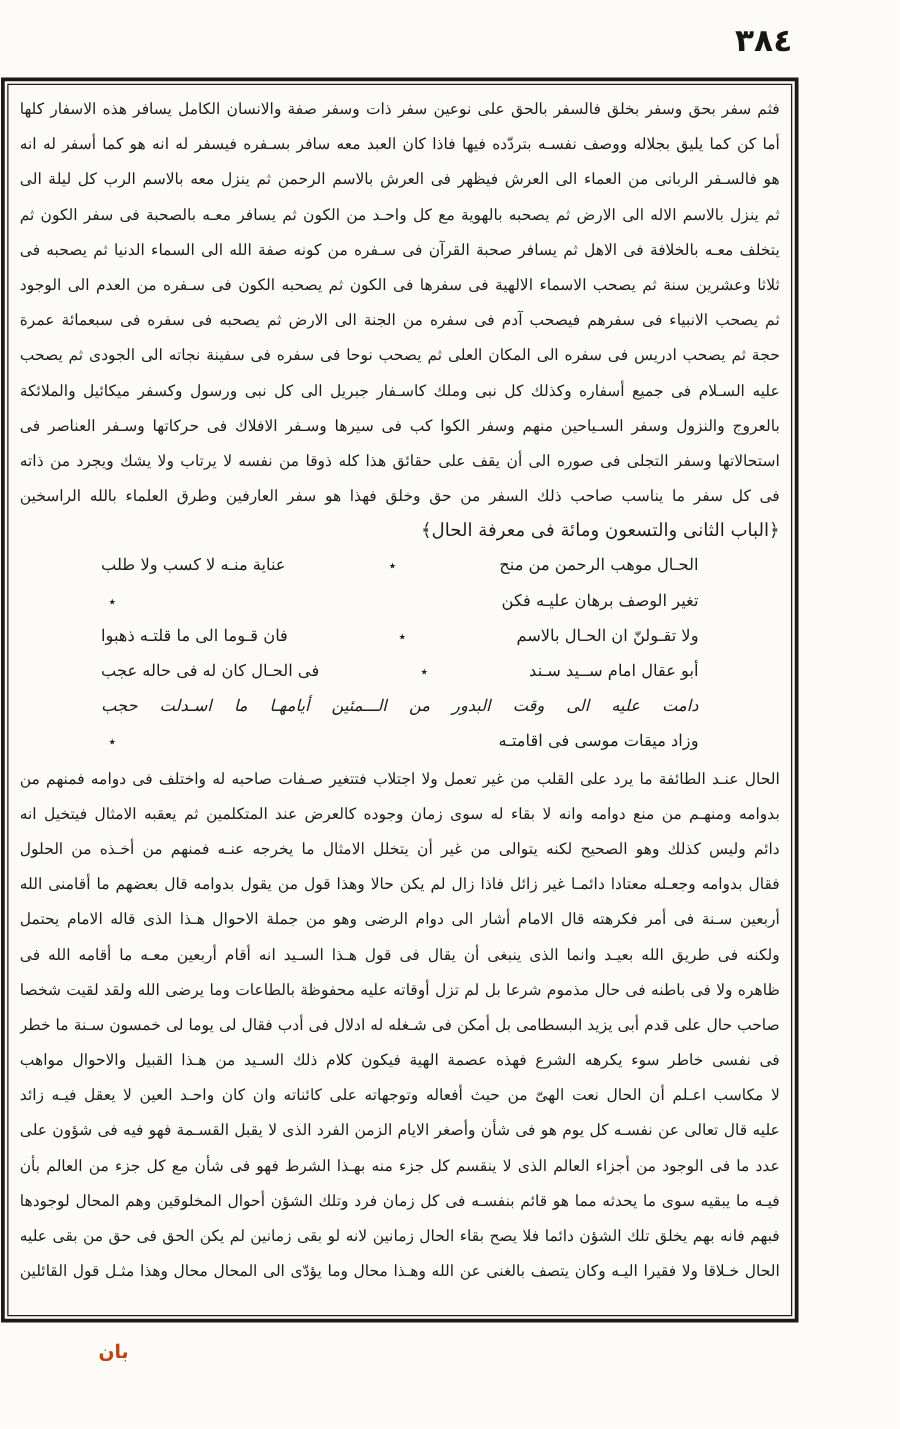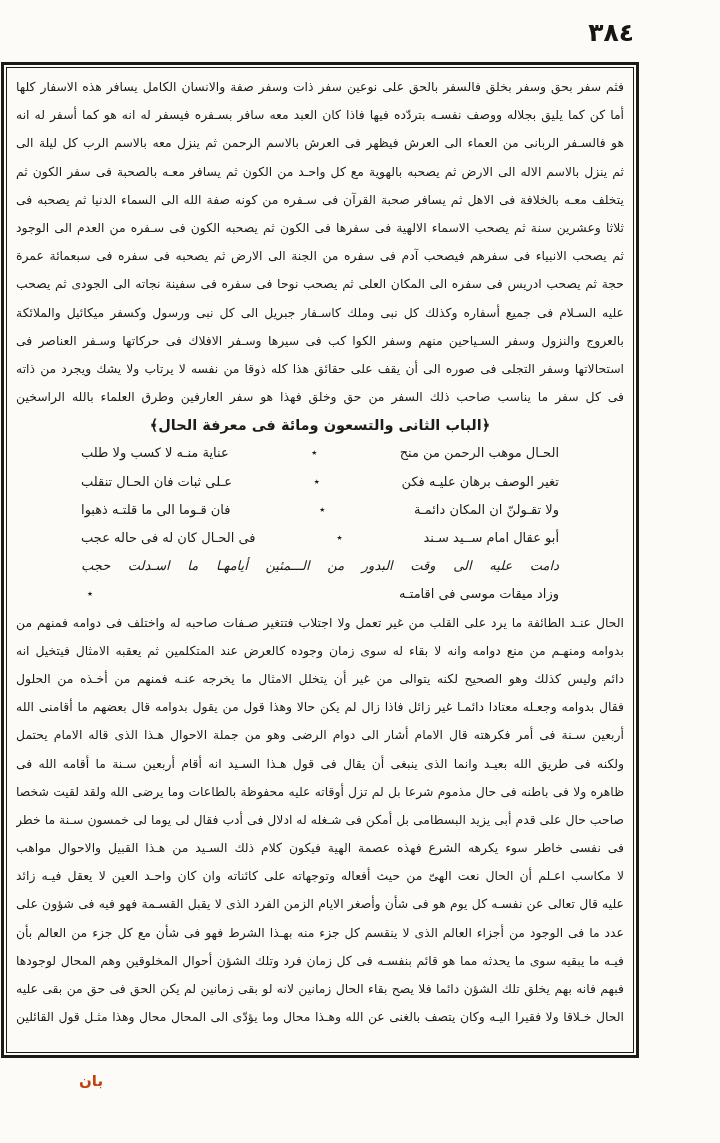--- a/index.html
+++ b/index.html
@@ -59,23 +59,22 @@
     text-align: justify;
     text-align-last: justify;
     -moz-text-align-last: justify;
     overflow: hidden;
     white-space: normal;
   }
 
   .chapter-heading {
     height: 28.2px;
     line-height: 28.2px;
-    text-align: center;
     font-size: 14.5px;
-    font-weight: bold;
+    font-weight: normal;
     overflow: hidden;
   }
 
   .poetry {
     width: 478px;
     margin: 0 auto;
   }
   .poem-line {
     height: 28.2px;
     line-height: 28.2px;
@@ -141,24 +140,23 @@
 
       <div class="poetry">
           <div class="poem-line">
             <span class="hemistich">الحـال موهب الرحمن من منح</span>
             <span class="poem-sep">٭</span>
             <span class="hemistich">عناية منـه لا كسب ولا طلب</span>
           </div>
           <div class="poem-line">
             <span class="hemistich">تغير الوصف برهان عليـه فكن</span>
             <span class="poem-sep">٭</span>
-            <span class="hemistich">عـلى ثبات فان الحـال تنقلب</span>
           </div>
           <div class="poem-line">
-            <span class="hemistich">ولا تقـولنّ ان المكان دائمـة</span>
+            <span class="hemistich">ولا تقـولنّ ان الحـال بالاسم</span>
             <span class="poem-sep">٭</span>
             <span class="hemistich">فان قـوما الى ما قلتـه ذهبوا</span>
           </div>
           <div class="poem-line">
             <span class="hemistich">أبو عقال امام ســيد سـند</span>
             <span class="poem-sep">٭</span>
             <span class="hemistich">فى الحـال كان له فى حاله عجب</span>
           </div>
           <div class="poem-line poem-full">دامت عليه الى وقت البدور من الـــمئين أيامهـا ما اسـدلت حجب</div>
           <div class="poem-line">
@@ -166,21 +164,21 @@
             <span class="poem-sep">٭</span>
           </div>
         </div>
 
       <div>
           <div class="line">الحال عنـد الطائفة ما يرد على القلب من غير تعمل ولا اجتلاب فتتغير صـفات صاحبه له واختلف فى دوامه فمنهم من قال</div>
           <div class="line">بدوامه ومنهـم من منع دوامه وانه لا بقاء له سوى زمان وجوده كالعرض عند المتكلمين ثم يعقبه الامثال فيتخيل انه</div>
           <div class="line">دائم وليس كذلك وهو الصحيح لكنه يتوالى من غير أن يتخلل الامثال ما يخرجه عنـه فمنهم من أخـذه من الحلول</div>
           <div class="line">فقال بدوامه وجعـله معتادا دائمـا غير زائل فاذا زال لم يكن حالا وهذا قول من يقول بدوامه قال بعضهم ما أقامنى الله منذ</div>
           <div class="line">أربعين سـنة فى أمر فكرهته قال الامام أشار الى دوام الرضى وهو من جملة الاحوال هـذا الذى قاله الامام يحتمل</div>
-          <div class="line">ولكنه فى طريق الله بعيـد وانما الذى ينبغى أن يقال فى قول هـذا السـيد انه أقام أربعين سـنة ما أقامه الله فى</div>
+          <div class="line">ولكنه فى طريق الله بعيـد وانما الذى ينبغى أن يقال فى قول هـذا السـيد انه أقام أربعين معـه ما أقامه الله فى</div>
           <div class="line">ظاهره ولا فى باطنه فى حال مذموم شرعا بل لم تزل أوقاته عليه محفوظة بالطاعات وما يرضى الله ولقد لقيت شخصا صدوقا</div>
           <div class="line">صاحب حال على قدم أبى يزيد البسطامى بل أمكن فى شـغله له ادلال فى أدب فقال لى يوما لى خمسون سـنة ما خطر لى</div>
           <div class="line">فى نفسى خاطر سوء يكرهه الشرع فهذه عصمة الهية فيكون كلام ذلك السـيد من هـذا القبيل والاحوال مواهب</div>
           <div class="line">لا مكاسب اعـلم أن الحال نعت الهىّ من حيث أفعاله وتوجهاته على كائناته وان كان واحـد العين لا يعقل فيـه زائد</div>
           <div class="line">عليه قال تعالى عن نفسـه كل يوم هو فى شأن وأصغر الايام الزمن الفرد الذى لا يقبل القسـمة فهو فيه فى شؤون على</div>
           <div class="line">عدد ما فى الوجود من أجزاء العالم الذى لا ينقسم كل جزء منه بهـذا الشرط فهو فى شأن مع كل جزء من العالم بأن يخلق</div>
           <div class="line">فيـه ما يبقيه سوى ما يحدثه مما هو قائم بنفسـه فى كل زمان فرد وتلك الشؤن أحوال المخلوقين وهم المحال لوجودها</div>
           <div class="line">فبهم فانه بهم يخلق تلك الشؤن دائما فلا يصح بقاء الحال زمانين لانه لو بقى زمانين لم يكن الحق فى حق من بقى عليه</div>
           <div class="line">الحال خـلاقا ولا فقيرا اليـه وكان يتصف بالغنى عن الله وهـذا محال وما يؤدّى الى المحال محال وهذا مثـل قول القائلين</div>
         </div>

